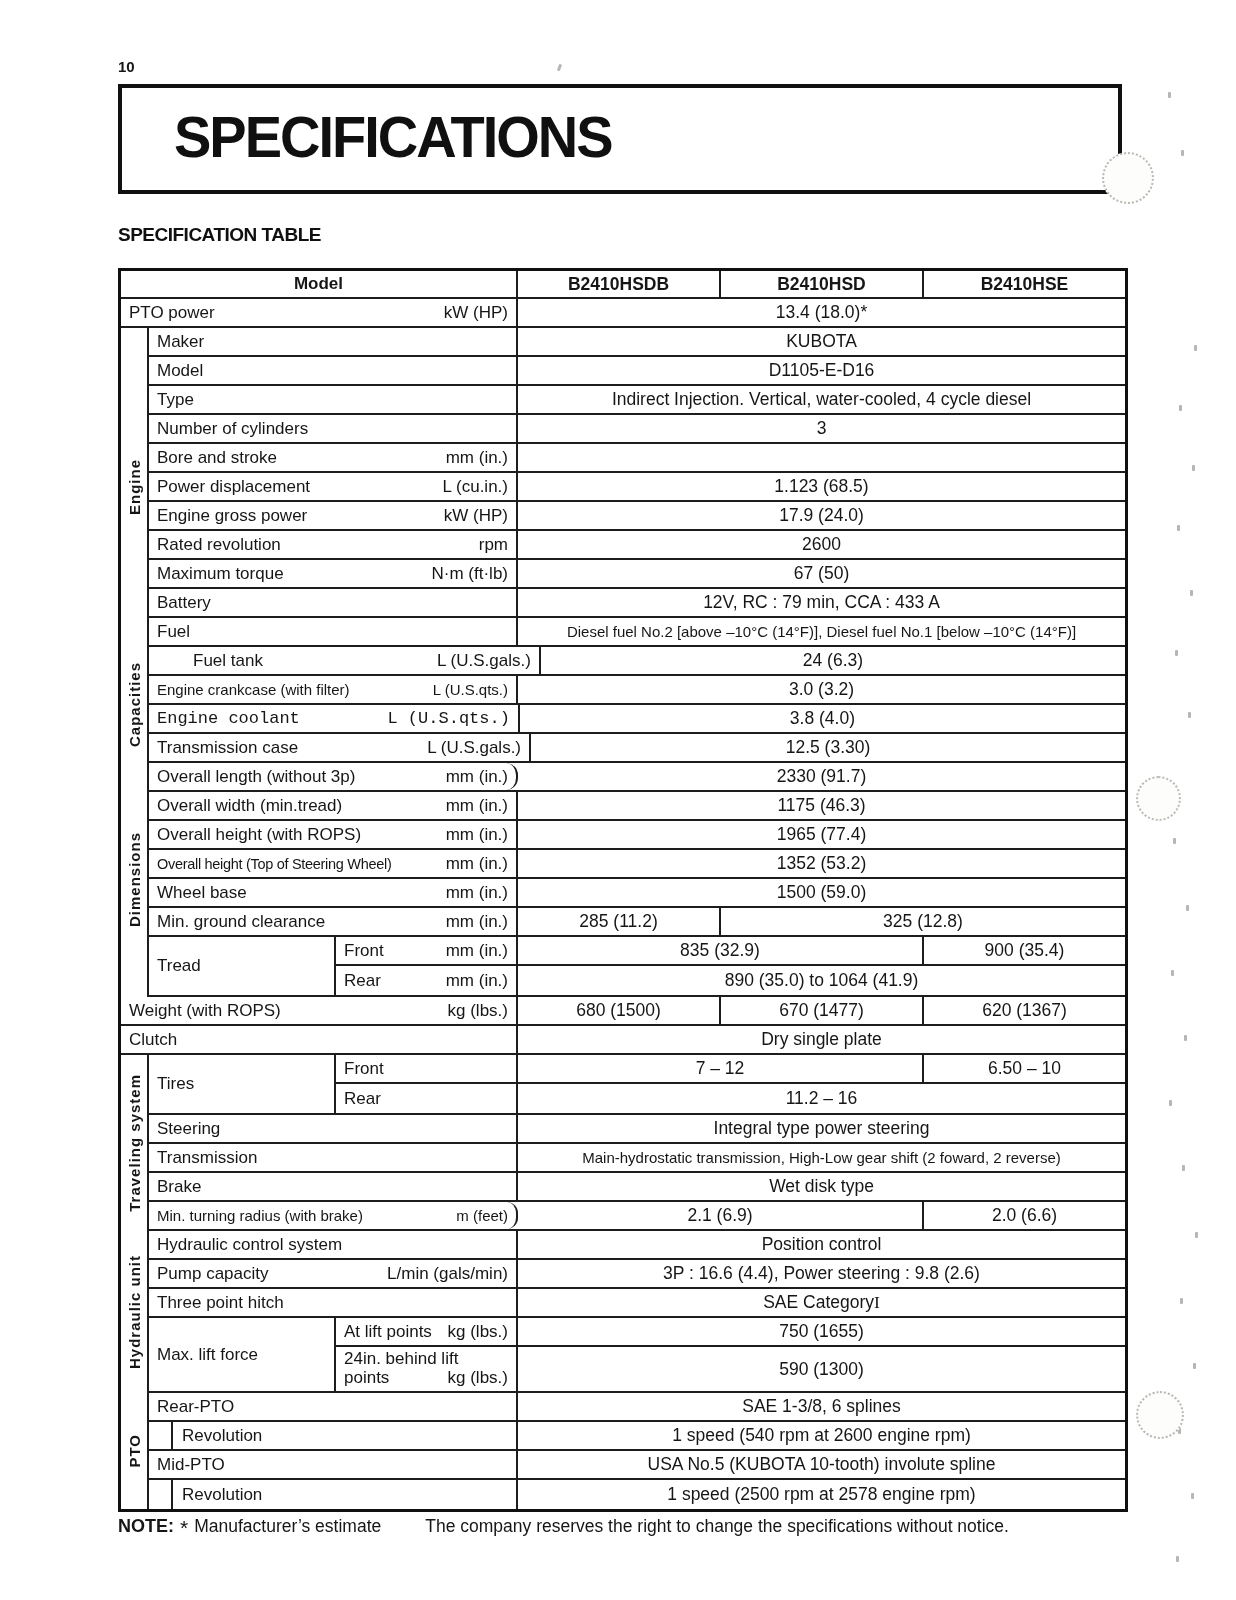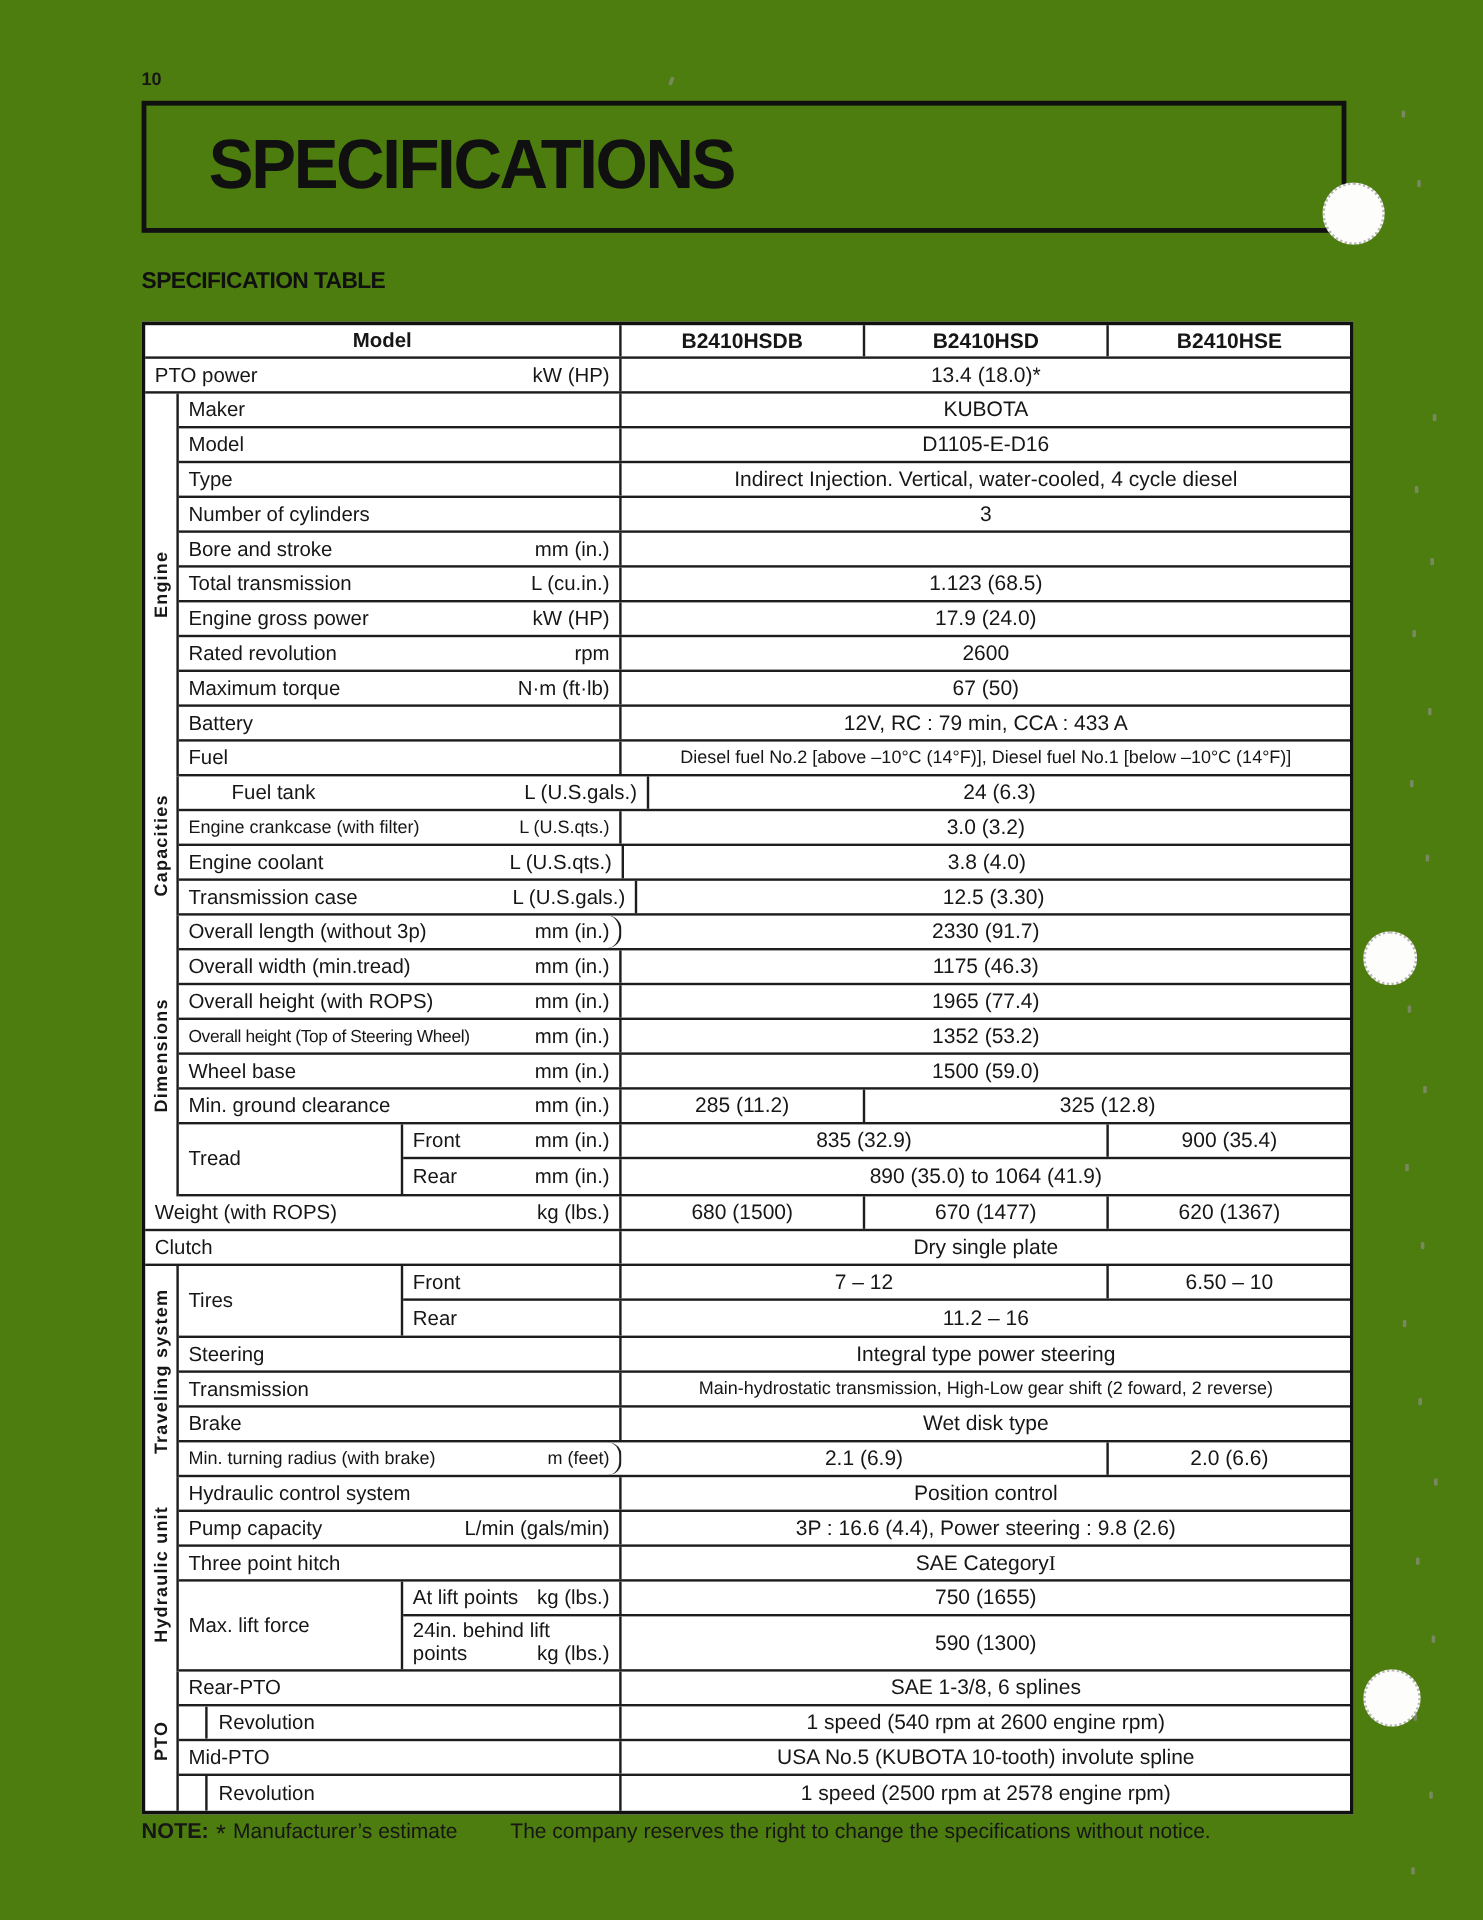--- a/index.html
+++ b/index.html
@@ -1,18 +1,18 @@
 <!DOCTYPE html>
 <html><head>
 <meta charset="utf-8">
 <style>
   :root{ --ink:#1d1d1d; --txt:#161616; }
   html,body{margin:0;padding:0;}
   body{background:#e8e8e6;font-family:"Liberation Sans",sans-serif;color:var(--txt);}
-  #page{position:relative;width:1236px;height:1600px;background:#4d7c0f;margin:0 auto;overflow:hidden;}
+  #page{position:relative;width:1236px;height:1600px;background:#ffffff;margin:0 auto;overflow:hidden;}
 
   .abs{position:absolute;}
   #page-number{left:118px;top:58px;font-size:15px;font-weight:700;}
   #title-box{left:118px;top:84px;width:1004px;height:110px;border:4px solid #101010;box-sizing:border-box;}
   #page-title{margin:0;padding:14px 0 0 52px;font-size:56px;font-weight:700;letter-spacing:-2px;color:#101010;
     font-family:"Liberation Sans",sans-serif;transform:scaleY(1.04);transform-origin:top left;}
   #table-heading{left:118px;top:224px;margin:0;font-size:19px;font-weight:700;letter-spacing:-0.5px;color:#101010;}
 
   #spec-table{left:118px;top:268px;width:1010px;border:3px solid #101010;box-sizing:border-box;background:#fff;}
   .row{display:flex;align-items:stretch;height:29px;border-bottom:2px solid var(--ink);box-sizing:border-box;}
@@ -116,21 +116,21 @@
               <div class="cell val" style="width: 607px;">3</div>
             </div>
             <div class="row">
               <div class="cell label-cell br" style="width: 369px;">
                 <span class="lab">Bore and stroke</span>
                 <span class="unit">mm (in.)</span>
               </div>
             </div>
             <div class="row">
               <div class="cell label-cell br" style="width: 369px;">
-                <span class="lab">Total transmission</span>
+                <span class="lab">Power displacement</span>
                 <span class="unit">L (cu.in.)</span>
               </div>
               <div class="cell val" style="width: 607px;">1.123 (68.5)</div>
             </div>
             <div class="row">
               <div class="cell label-cell br" style="width: 369px;">
                 <span class="lab">Engine gross power</span>
                 <span class="unit">kW (HP)</span>
               </div>
               <div class="cell val" style="width: 607px;">17.9 (24.0)</div>
@@ -176,21 +176,21 @@
               <div class="cell val" style="width: 607px;">24 (6.3)</div>
             </div>
             <div class="row">
               <div class="cell label-cell br" style="width: 369px;">
                 <span class="lab small">Engine crankcase (with filter)</span>
                 <span class="unit small">L (U.S.qts.)</span>
               </div>
               <div class="cell val" style="width: 607px;">3.0 (3.2)</div>
             </div>
             <div class="row">
-              <div class="cell label-cell br" style="width: 372px;">
+              <div class="cell label-cell br" style="width: 372px; font-family: Liberation Mono, monospace;">
                 <span class="lab">Engine coolant</span>
                 <span class="unit">L (U.S.qts.)</span>
               </div>
               <div class="cell val" style="width: 607px;">3.8 (4.0)</div>
             </div>
             <div class="row">
               <div class="cell label-cell br" style="width: 390px; gap: 20px;">
                 <span class="lab">Transmission case</span>
                 <span class="unit">L (U.S.gals.)</span>
               </div>

